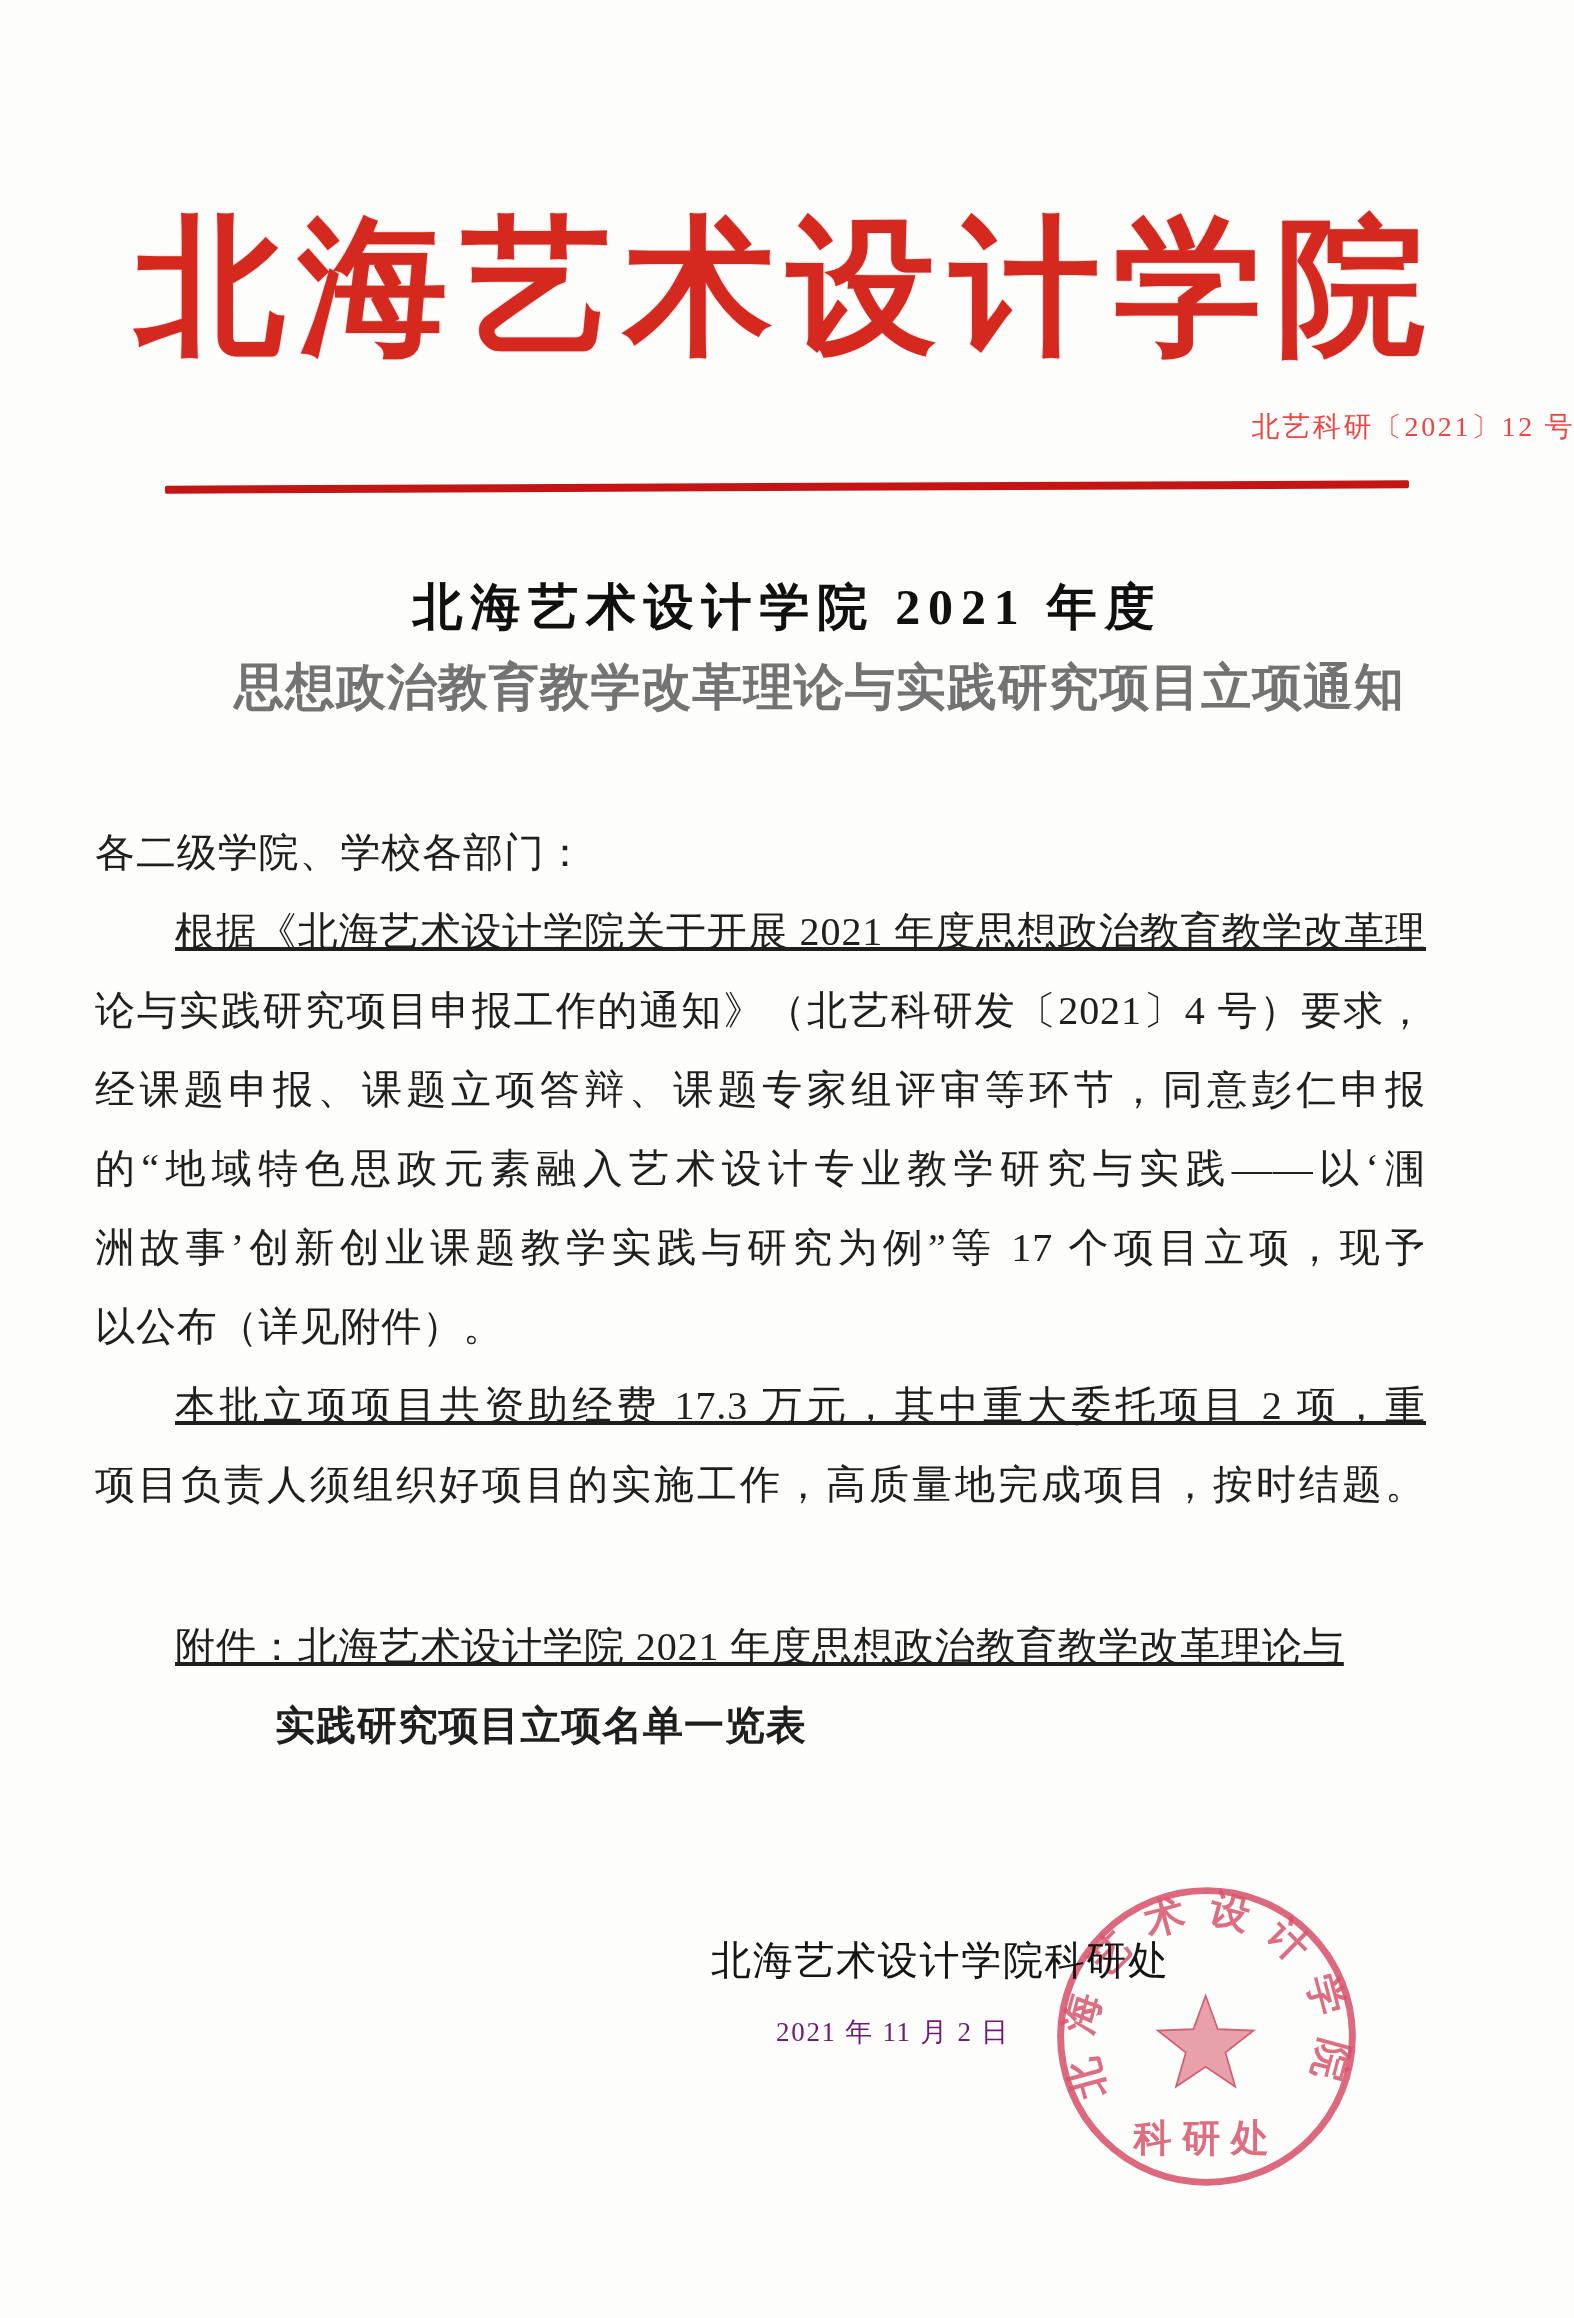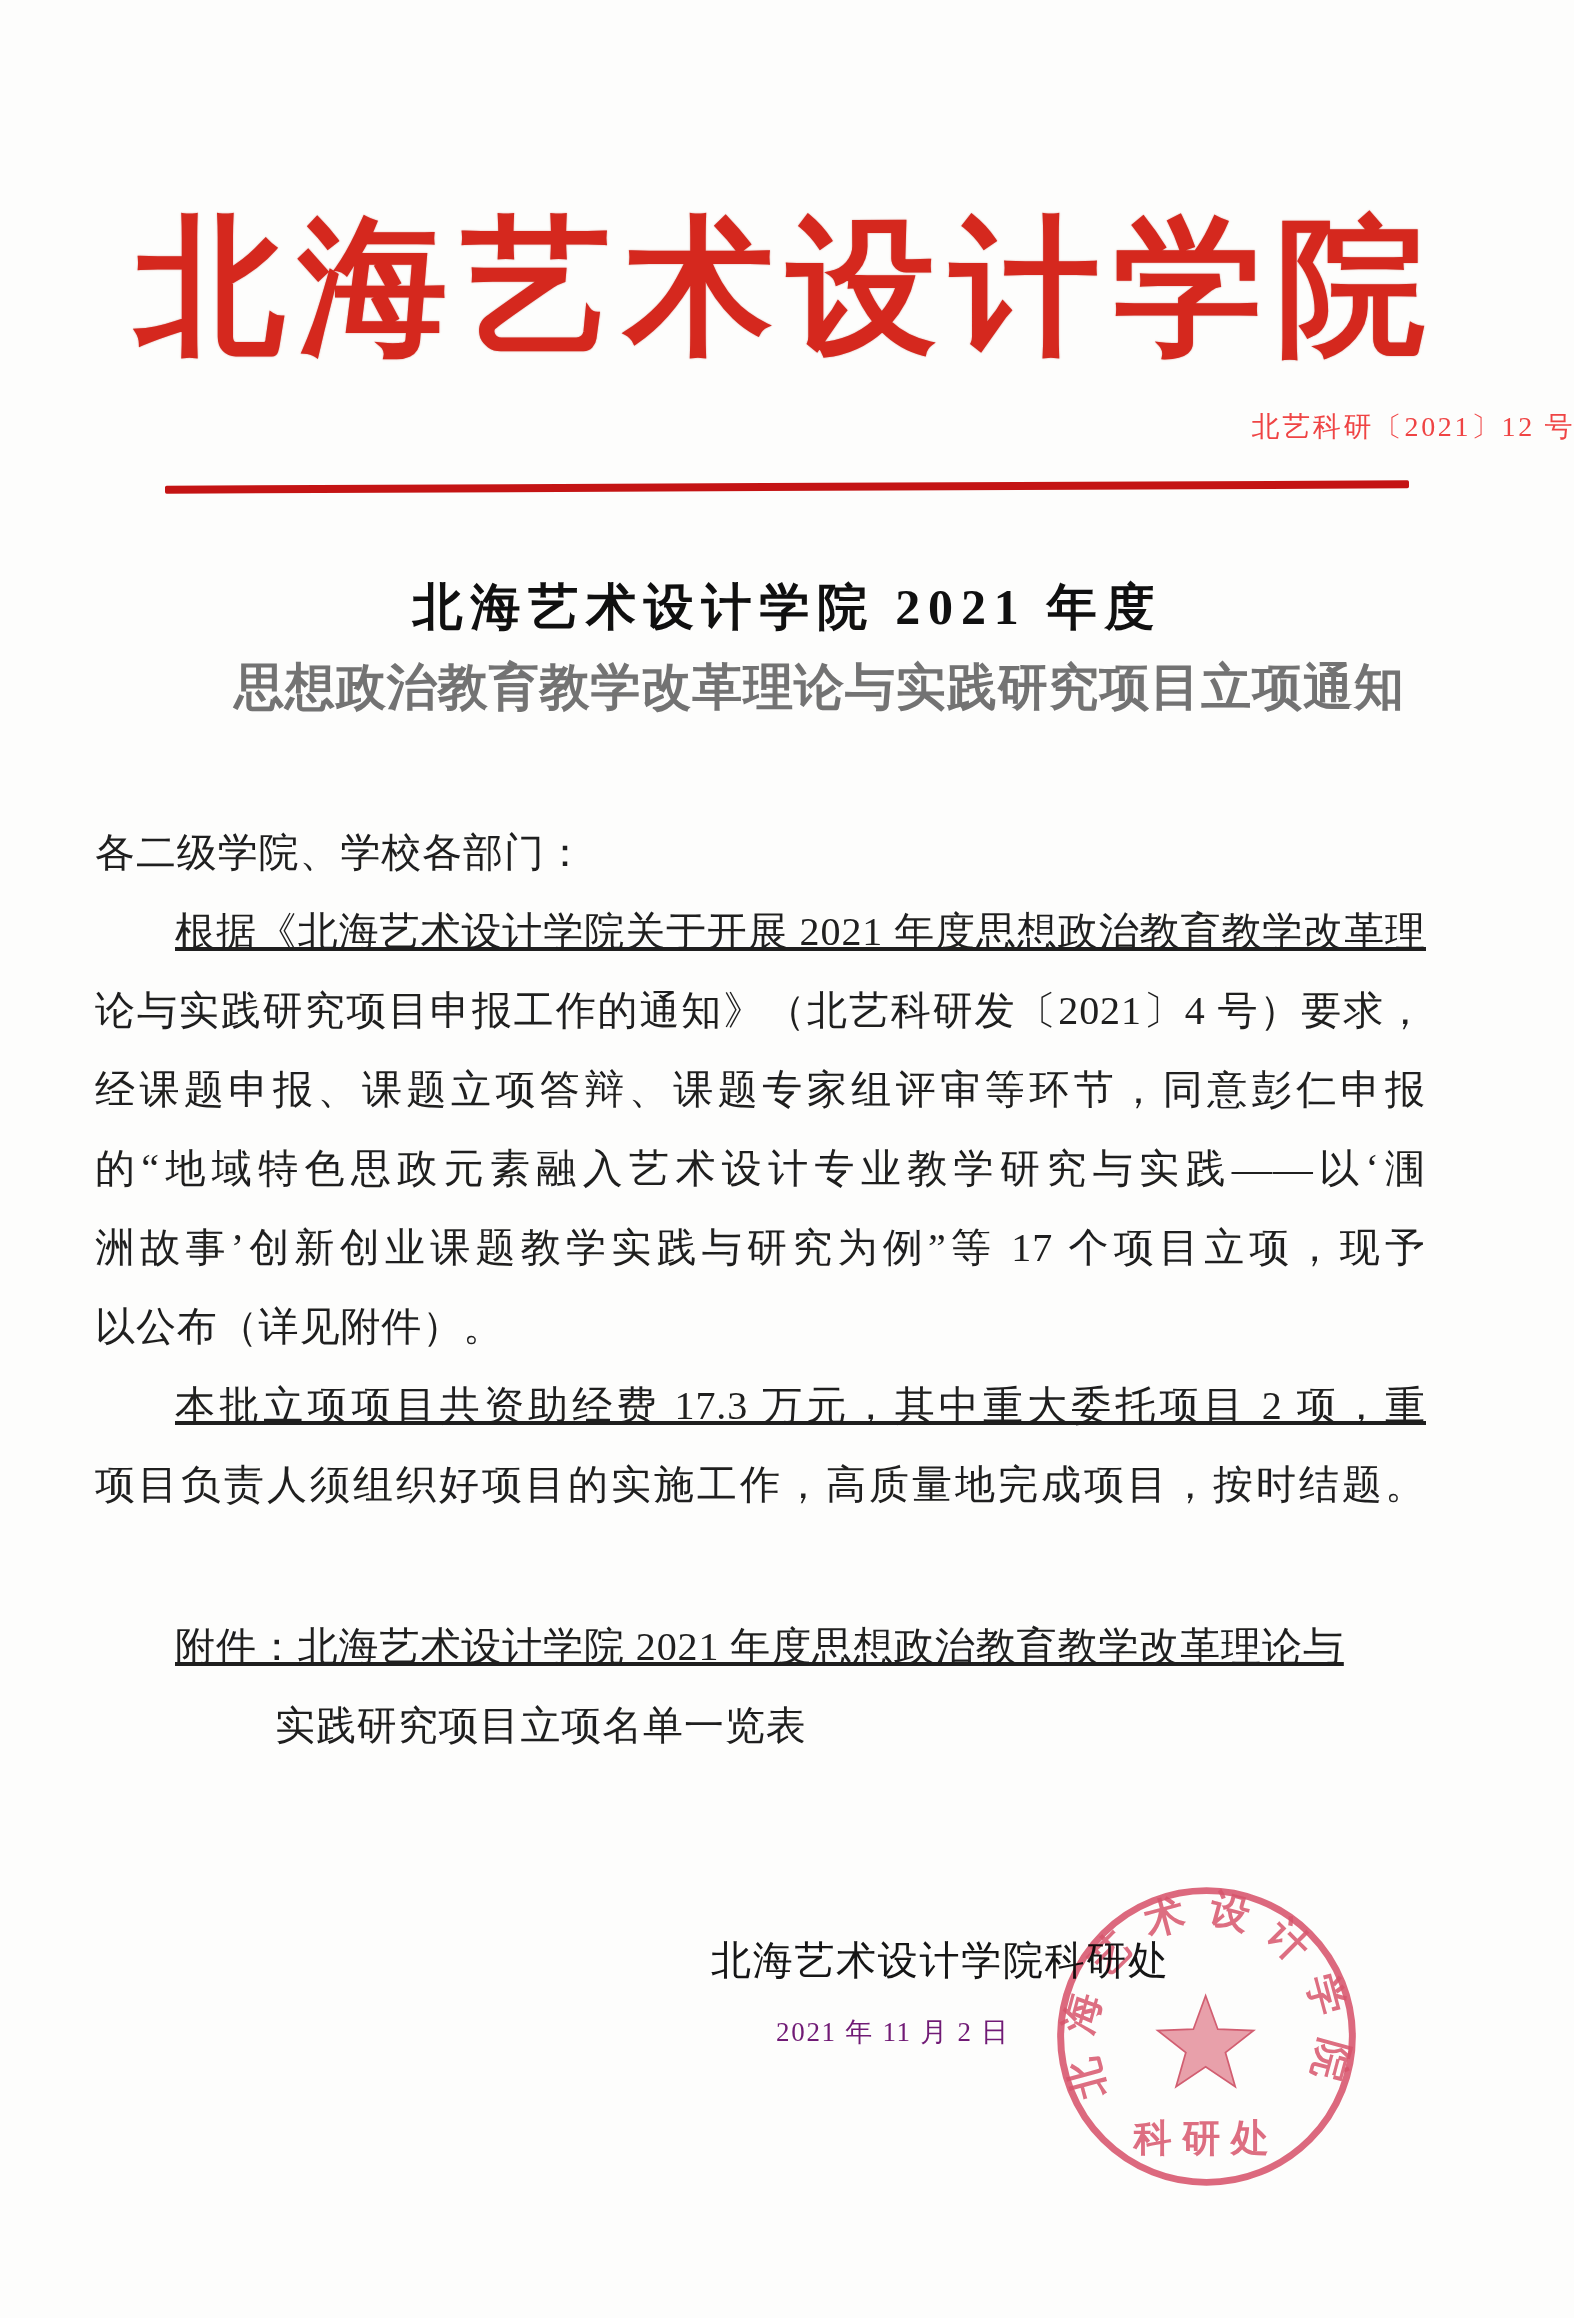--- a/index.html
+++ b/index.html
@@ -47,21 +47,21 @@
   }
   
   .body-text{
     position:absolute;top:813px;left:95px;width:1331px;
     font-size:40px;line-height:79px;color:#1f1f1f;
     letter-spacing:0.9px;
   }
   .bline{white-space:nowrap;}
   .bline.fill{white-space:normal;text-align:justify;text-align-last:justify;}
   .indent2{text-indent:2em;text-decoration:underline;}
-  .indent45{text-indent:4.5em;}
+  .indent45{text-indent:4.5em;font-weight:bold;}
   .attachment{margin-top:83px;}
   
   .sig-dept{
     position:absolute;top:1933px;left:711px;
     font-size:40px;color:#161616;letter-spacing:1.7px;white-space:nowrap;
   }
   .sig-date{
     position:absolute;top:2014px;left:776px;
     font-size:27px;color:#701a75;letter-spacing:1.7px;white-space:nowrap;
   }

